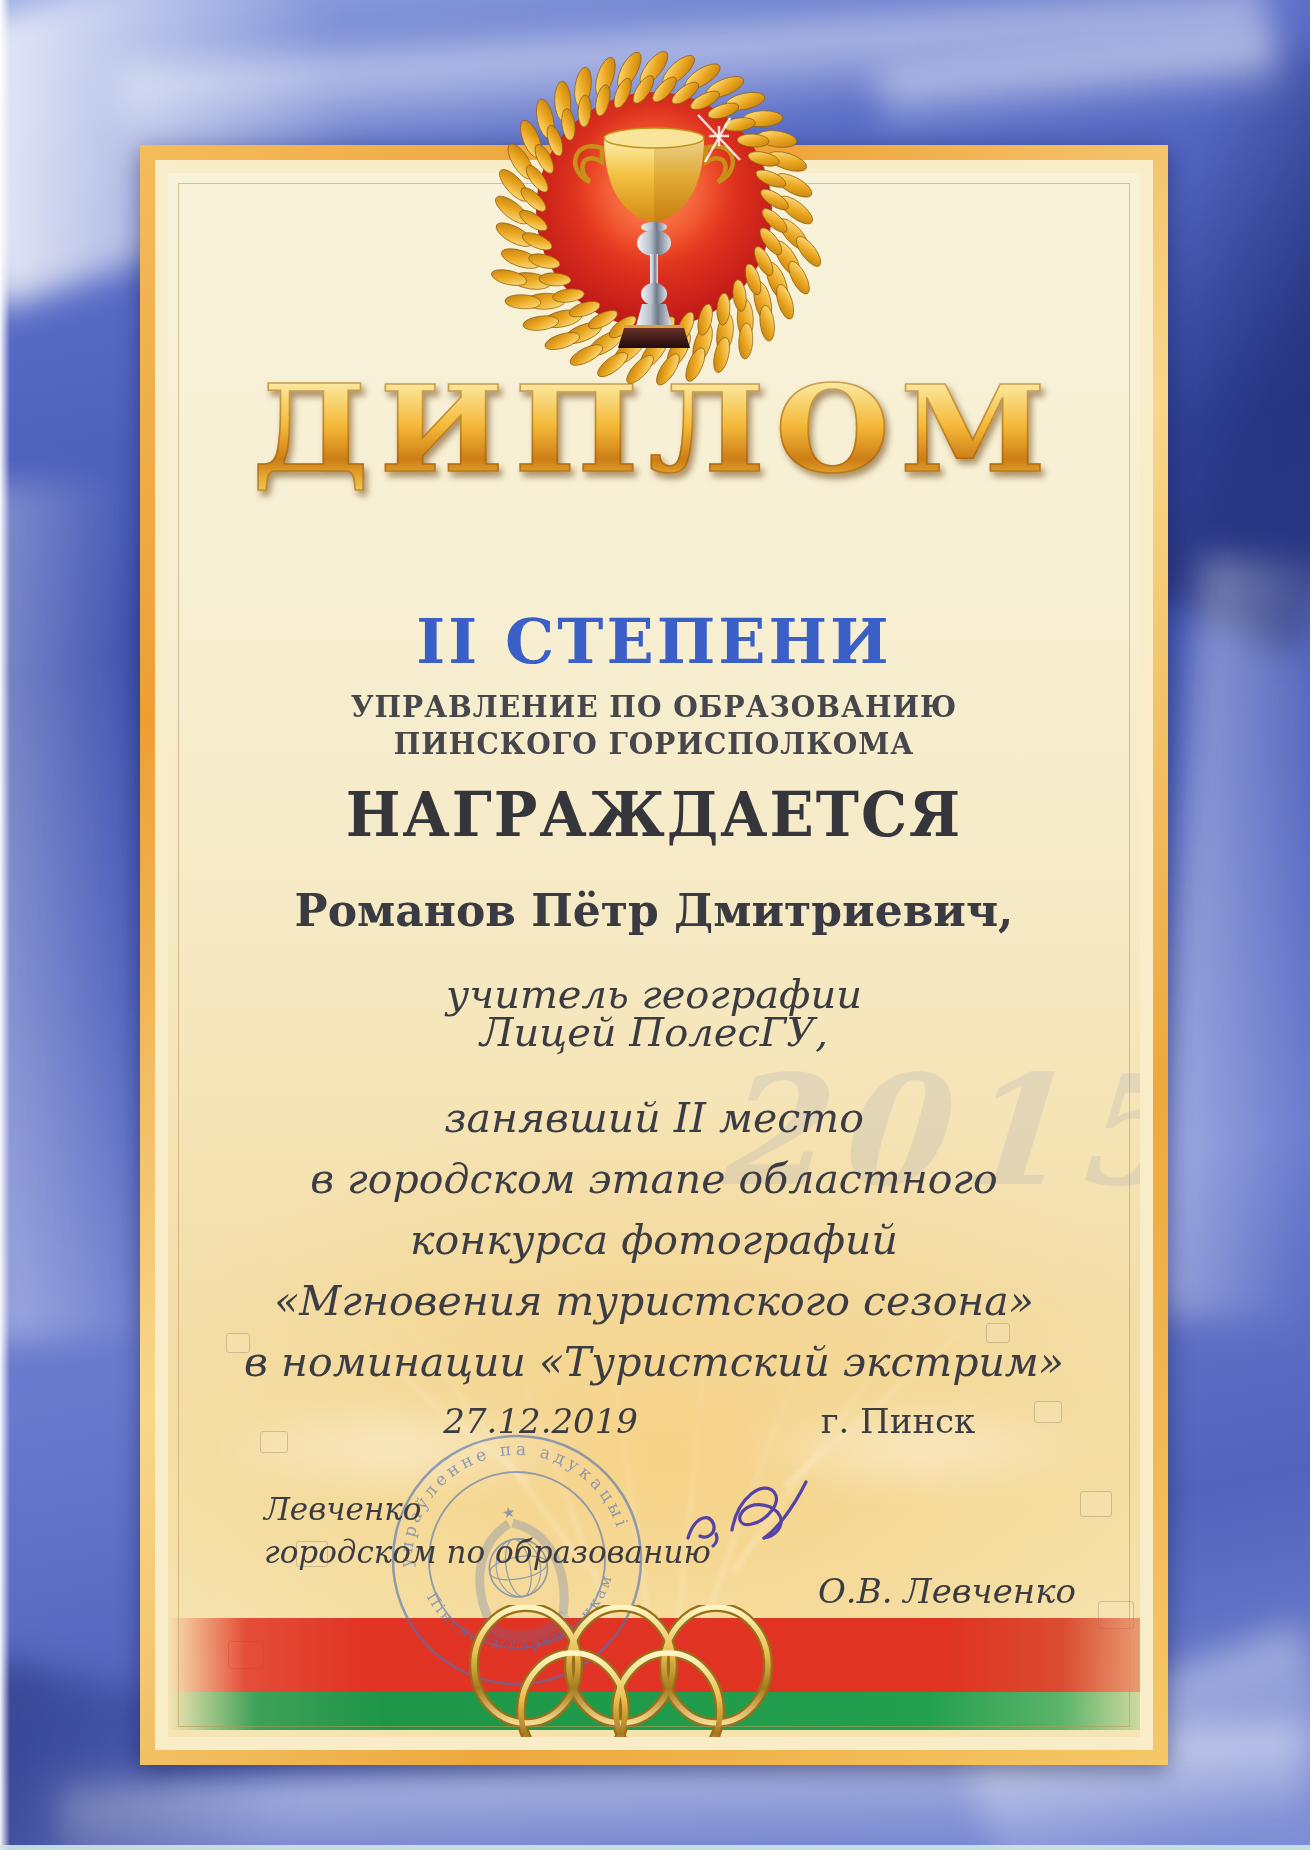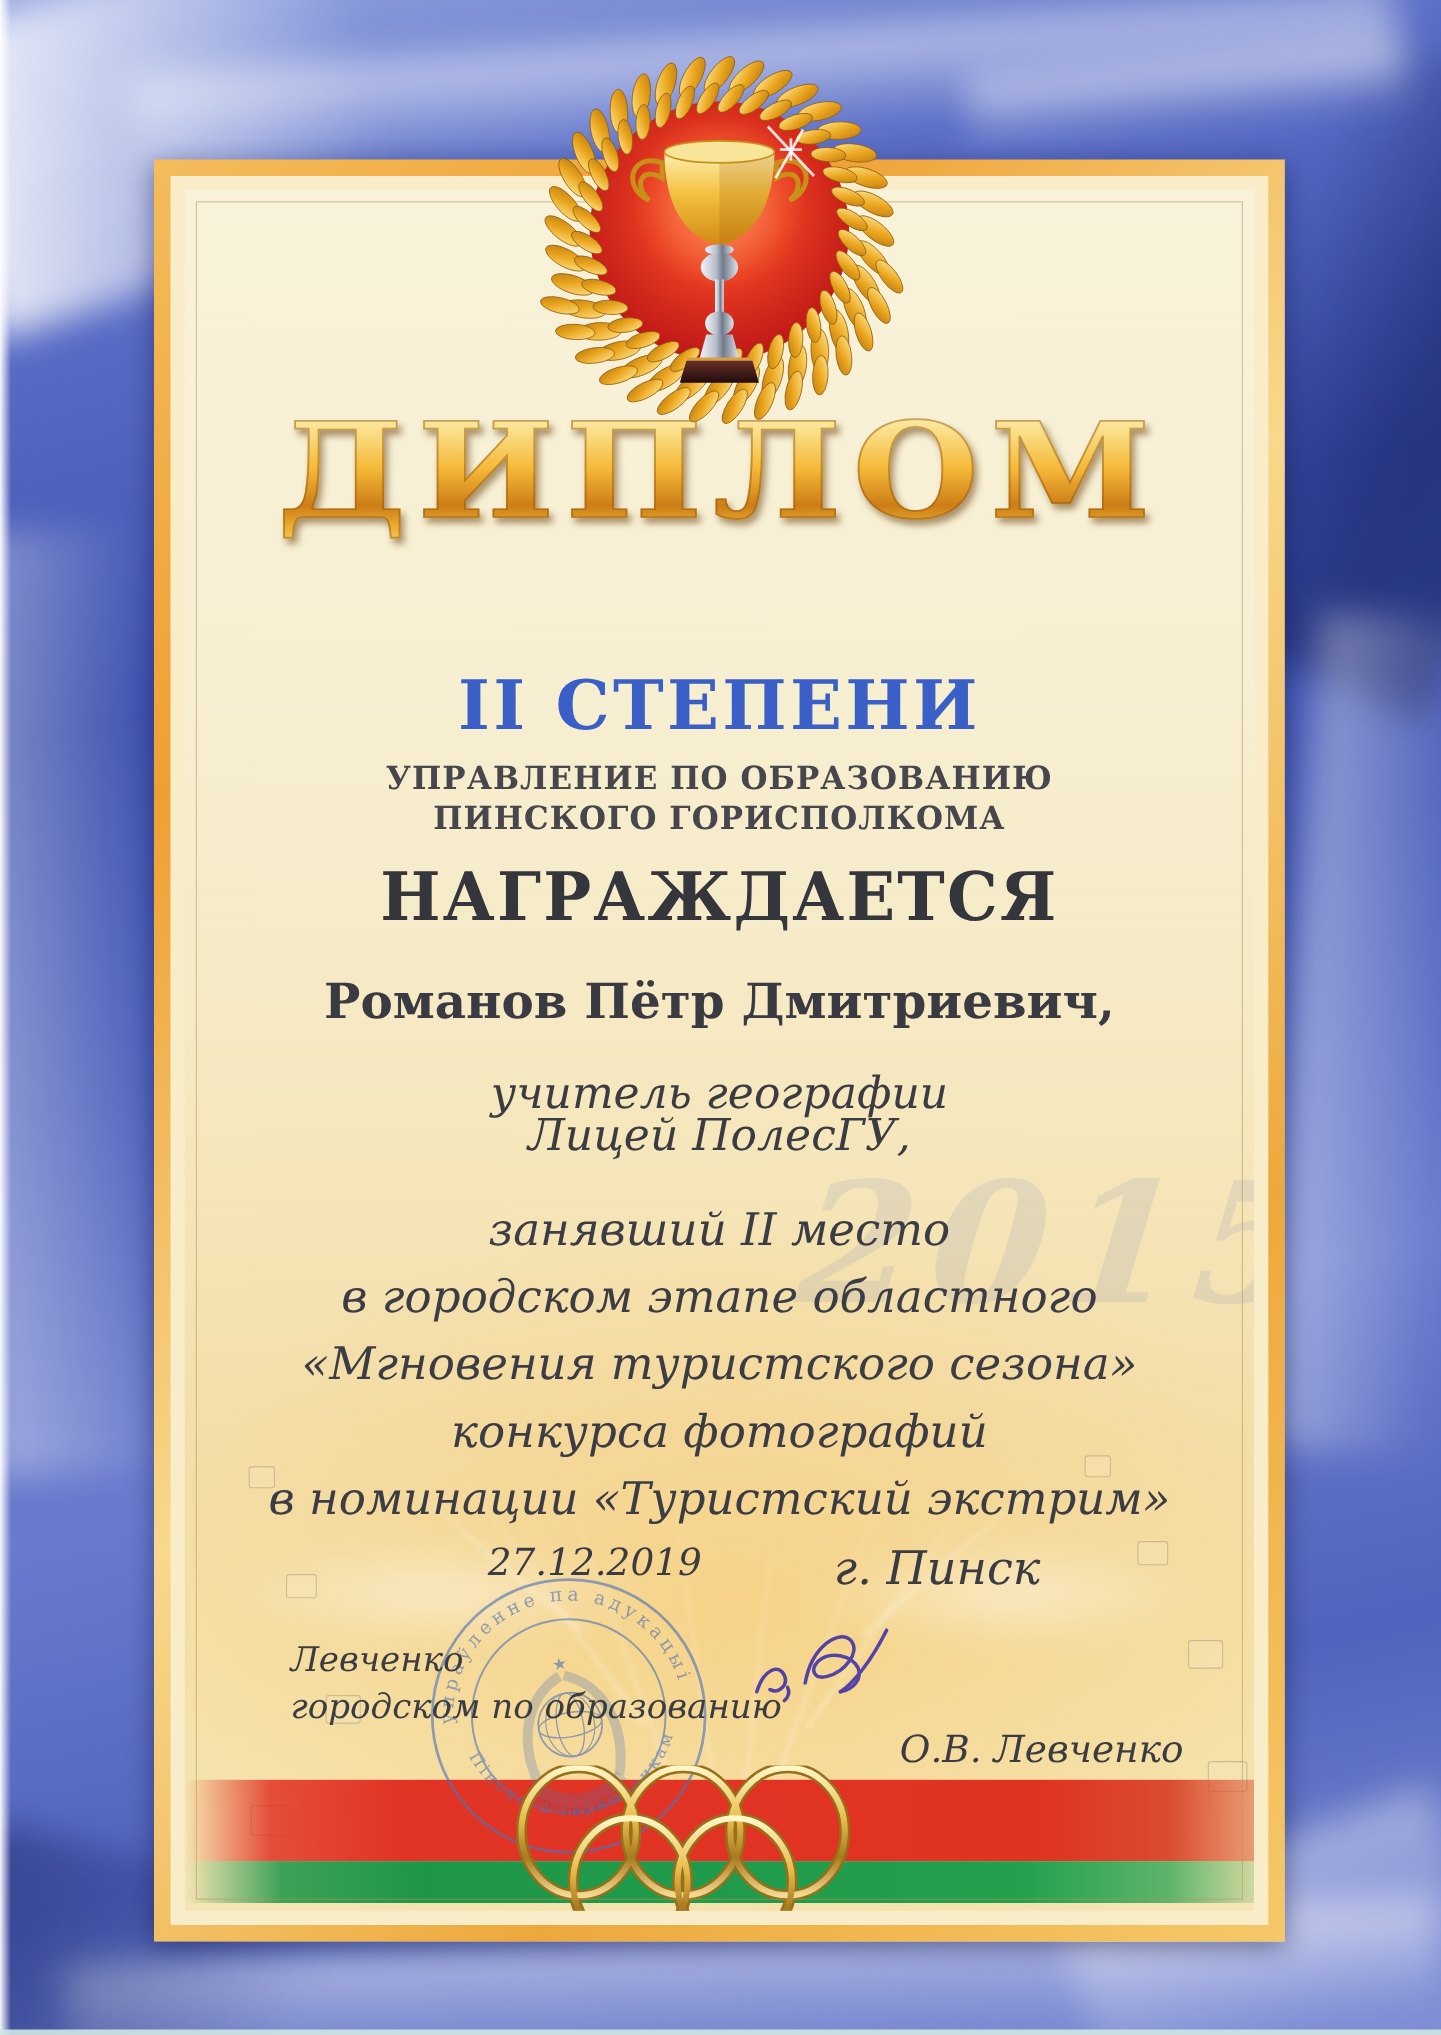--- a/index.html
+++ b/index.html
@@ -63,21 +63,21 @@
     -webkit-text-stroke:1.5px rgba(146,88,12,.5);
     filter:drop-shadow(3px 5px 3px rgba(96,52,0,.5));}
   .degree{top:432px;font-size:62px;font-weight:700;letter-spacing:3px;color:#3a5fc6;}
   .issuer{top:516px;font-size:29px;font-weight:700;line-height:37px;letter-spacing:1px;color:#46464c;transform:scaleX(.97);}
   .awarded{top:608px;font-size:58px;font-weight:700;letter-spacing:2px;color:#35353c;transform:scaleY(1.05);}
   .name{top:712px;font-size:44px;font-weight:700;color:#3a3a42;}
   .role{top:798px;font-size:40px;font-style:italic;}
   .org{top:836px;font-size:40px;font-style:italic;}
   .ach{top:915px;font-size:41px;font-style:italic;line-height:61px;color:#3c3c44;}
   .date{position:absolute;left:150px;top:1228px;width:320px;text-align:right;font-size:34px;font-style:italic;color:#3b3b42;z-index:5;}
-  .city{position:absolute;left:590px;top:1228px;width:280px;font-size:42px;font-style:italic;color:#3b3b42;z-index:5;}
+  .city{position:absolute;left:590px;top:1228px;width:280px;text-align:center;font-size:34px;color:#3b3b42;z-index:5;}
   .sigtitle{position:absolute;left:96px;top:1315px;text-align:left;font-size:31px;font-style:italic;line-height:43px;color:#3b3b42;z-index:5;}
   .signame{position:absolute;left:650px;top:1350px;width:260px;text-align:left;font-size:34px;font-style:italic;color:#3b3b42;z-index:5;margin-top:48px;}
 
   .emblem{position:absolute;left:474px;top:20px;z-index:6;}
 </style>
 </head>
 <body>
 
 <div class="stage">
 
@@ -190,22 +190,22 @@
           <div>УПРАВЛЕНИЕ ПО ОБРАЗОВАНИЮ</div>
           <div>ПИНСКОГО ГОРИСПОЛКОМА</div>
         </div>
         <div class="txt awarded">НАГРАЖДАЕТСЯ</div>
         <div class="txt name">Романов Пётр Дмитриевич,</div>
         <div class="txt role">учитель географии</div>
         <div class="txt org">Лицей ПолесГУ,</div>
         <div class="txt ach">
           <div>занявший II место</div>
           <div>в городском этапе областного</div>
+          <div>конкурса фотографий</div>
           <div>«Мгновения туристского сезона»</div>
-          <div>конкурса фотографий</div>
           <div>в номинации «Туристский экстрим»</div>
         </div>
         <div class="date">27.12.2019</div>
         <div class="city">г. Пинск</div>
         <div class="sigtitle">
           <div>Левченко</div>
           <div>городском по образованию</div>
         </div>
         <div class="signame">О.В. Левченко</div>
 

